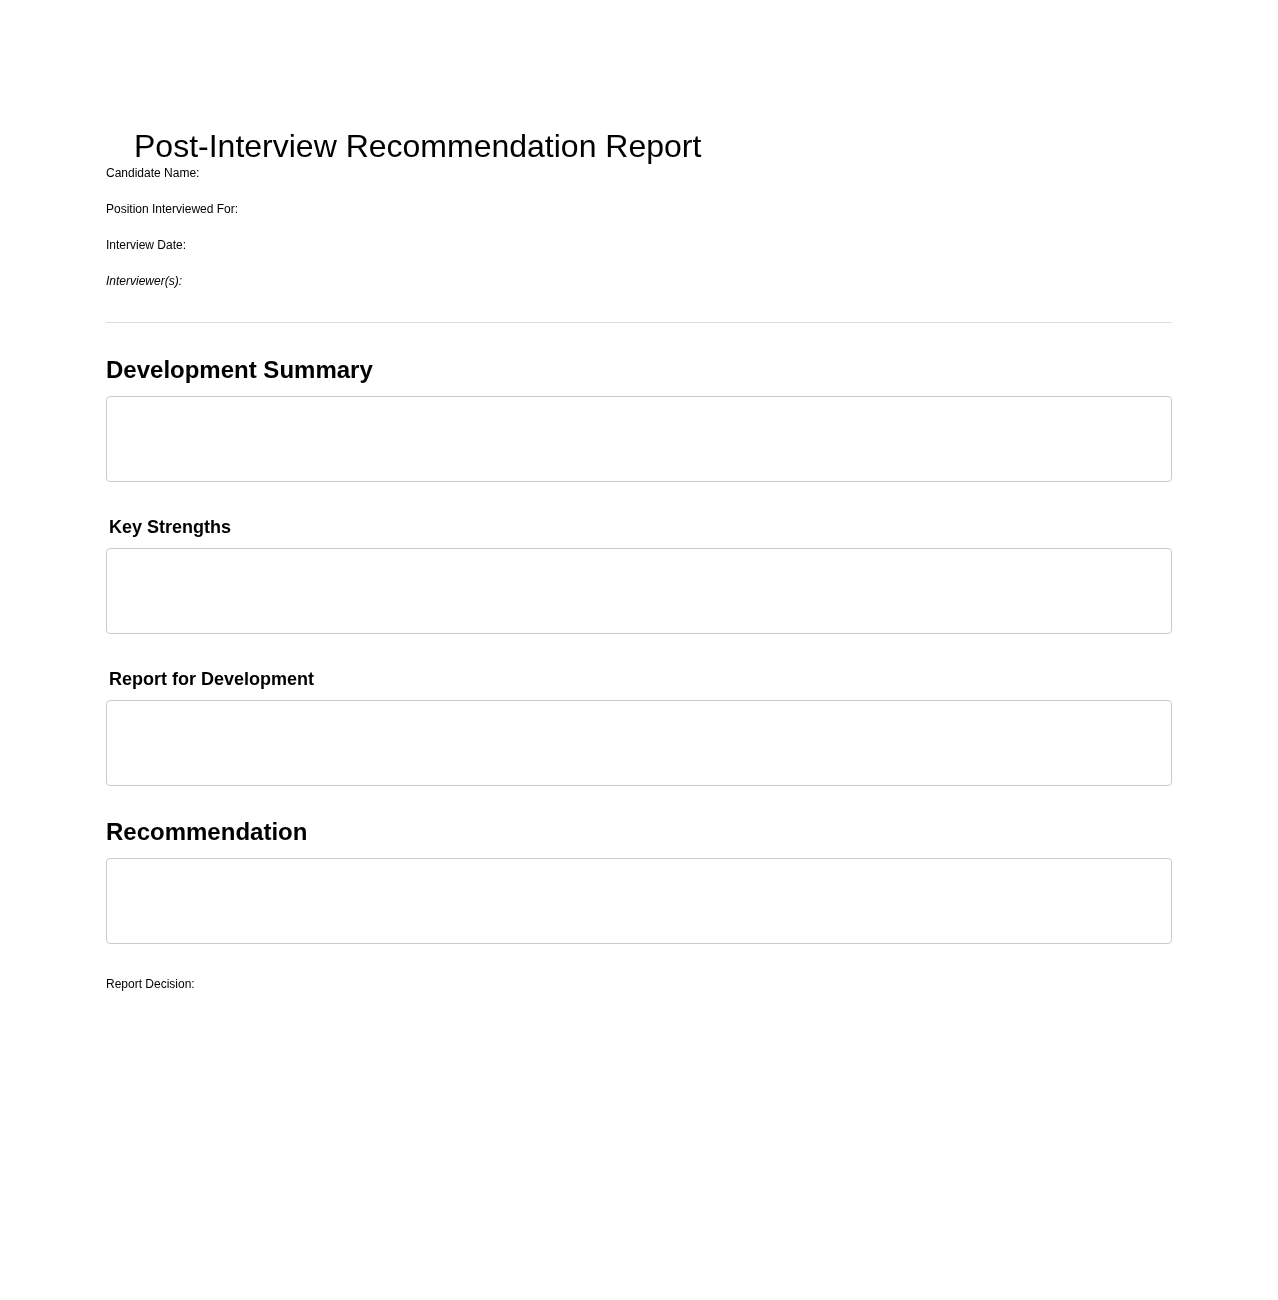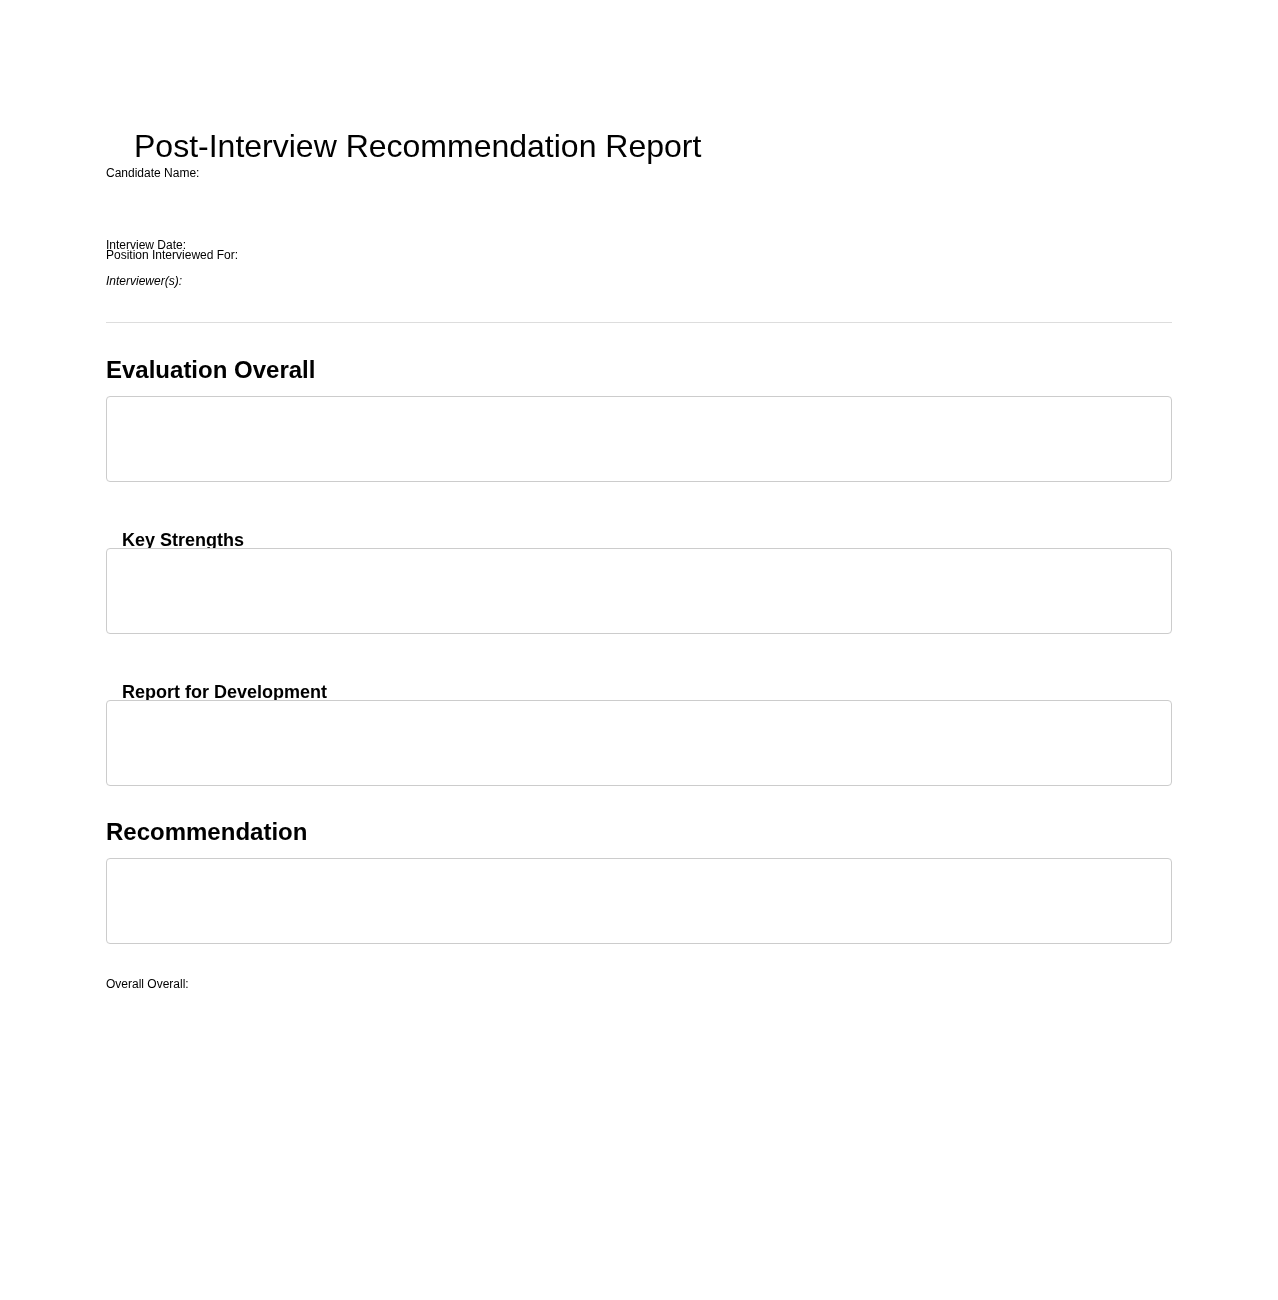--- a/index.html
+++ b/index.html
@@ -53,21 +53,21 @@
       left: 0;
       margin: 0;
       font-size: 24px;
       font-weight: bold;
       line-height: 30px;
       white-space: nowrap;
     }
     .h3 {
       position: absolute;
       left: 0;
-      margin: 16px;
+      margin: 3px;
       font-size: 18px;
       font-weight: bold;
       line-height: 22px;
       white-space: nowrap;
     }
     .box {
       position: absolute;
       left: 0;
       width: 1064px;
       height: 84px;
@@ -87,45 +87,45 @@
 <body>
 
 <div class="page">
 
   <h1 class="title">Post-Interview Recommendation Report</h1>
 
   <p class="info-line" style="top:163px;">
     <span>Candidate Name:</span>
     <span></span>
   </p>
-  <p class="info-line" style="top:199px;margin-top:46px;">
+  <p class="info-line" style="top:199px;">
     <span>Position Interviewed For:</span>
     <span></span>
   </p>
   <p class="info-line" style="top:235px;">
     <span>Interview Date:</span>
     <span></span>
   </p>
   <p class="info-line" style="top:271px;font-style:italic;">
     <span>Interviewer(s):</span>
     <span></span>
   </p>
 
   <hr class="divider">
 
-  <h2 class="h2" style="top:355px;">Evaluation Overall</h2>
+  <h2 class="h2" style="top:355px;">Development Summary</h2>
   <div class="box" style="top:396px;"></div>
 
   <h3 class="h3" style="top:513px;">Key Strengths</h3>
   <div class="box" style="top:548px;"></div>
 
   <h3 class="h3" style="top:665px;">Report for Development</h3>
   <div class="box" style="top:700px;"></div>
 
   <h2 class="h2" style="top:817px;text-align:right;">Recommendation</h2>
   <div class="box" style="top:858px;"></div>
 
   <p class="info-line" style="top:974px;">
-    <span>Overall Overall:</span>
+    <span>Report Decision:</span>
     <span></span>
   </p>
 
 </div>
 
 </body></html>

